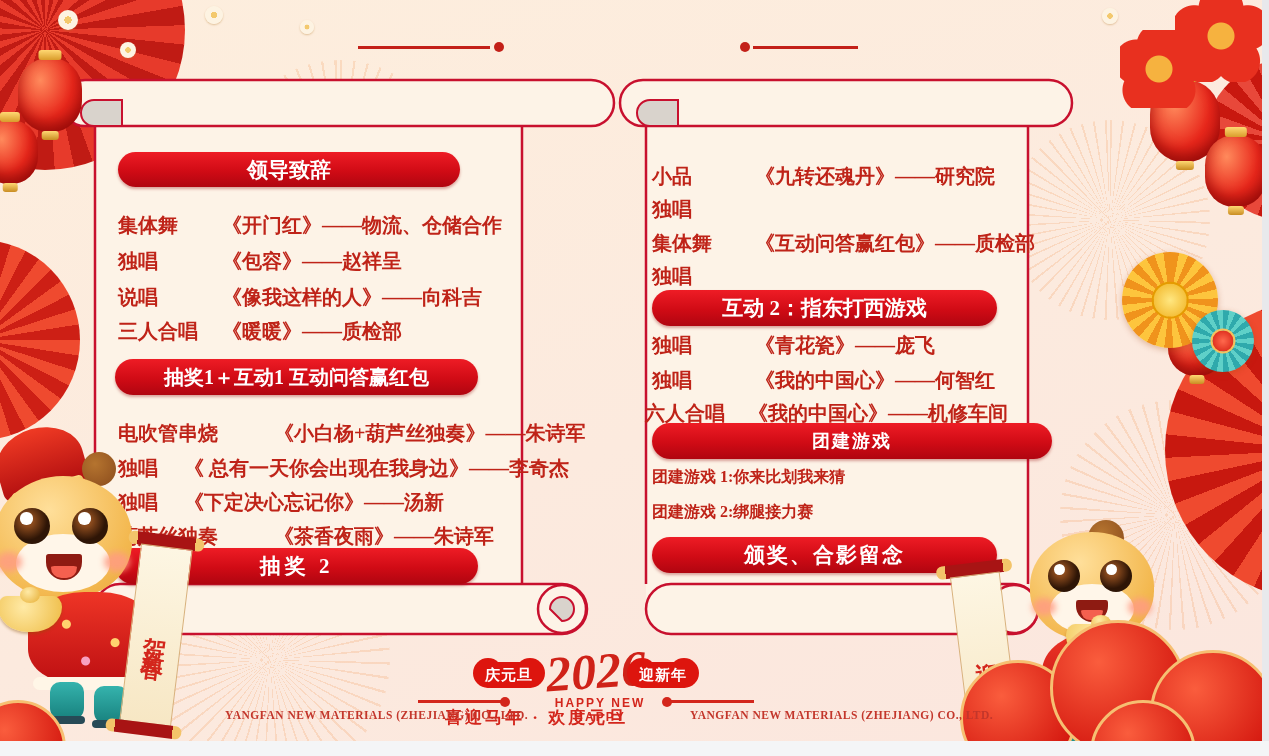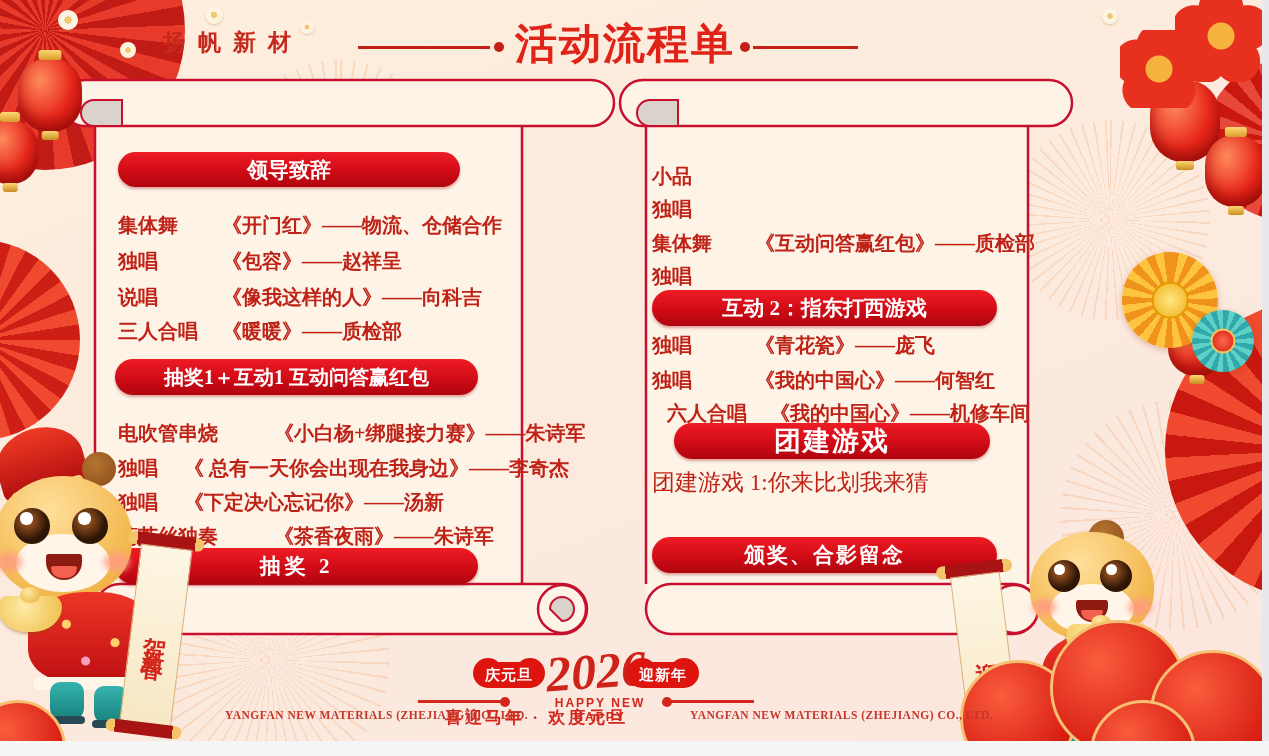--- a/index.html
+++ b/index.html
@@ -27,21 +27,21 @@
     background:linear-gradient(180deg,#ee1c25 0%,#d00b15 55%,#b00510 100%);
     border-radius:20px;color:#fff;font-weight:bold;white-space:nowrap;
     box-shadow:0 2px 3px rgba(150,10,10,.35);}
   
   .row{position:absolute;display:flex;z-index:5;font-weight:bold;font-size:20px;color:#bf2318;white-space:nowrap;}
   .row .rt{flex:none;}
   .lcol .rt{width:104px;}
   .l2col .rt{min-width:60px;margin-right:6px;}
   .l2col .rt.wide{min-width:150px;}
   .rcol .rt{width:103px;}
-  .game{position:absolute;z-index:5;font-weight:normal;font-size:23px;color:#bf2318;white-space:nowrap;}
+  .game{position:absolute;z-index:5;font-weight:bold;font-size:16px;color:#bf2318;white-space:nowrap;}
 
   
   .badge{position:absolute;z-index:12;width:62px;height:26px;border-radius:13px;background:#dd150e;
     display:flex;align-items:center;justify-content:center;}
   .badge::before,.badge::after{content:"";position:absolute;width:30px;height:30px;border-radius:50%;background:#dd150e;top:-4px;}
   .badge::before{left:-5px;}
   .badge::after{right:-5px;}
   .badge span{position:relative;z-index:2;color:#fff;font-weight:bold;font-size:15px;letter-spacing:1px;}
   .year{position:absolute;left:546px;top:642px;z-index:12;font-style:italic;font-weight:bold;font-size:50px;color:#cf2218;transform:rotate(-4deg);}
   .happy{position:absolute;left:535px;top:696px;width:130px;text-align:center;z-index:12;
@@ -130,24 +130,22 @@
 </head>
 <body>
 
 <div class="stage">
 
   <div class="fw" style="left:230px;top:60px;width:220px;height:220px;"></div>
   <div class="fw" style="left:150px;top:540px;width:240px;height:240px;"></div>
   <div class="fw" style="left:1010px;top:120px;width:200px;height:200px;"></div>
   <div class="fw" style="left:1060px;top:400px;width:230px;height:230px;"></div>
 
-  <div class="brand">扬帆新材</div>
   <div class="tline" style="left:358px;width:132px;"></div>
   <div class="tdot" style="left:494px;top:42px;"></div>
-  <div class="title">活动流程单</div>
   <div class="tdot" style="left:740px;top:42px;"></div>
   <div class="tline" style="left:753px;width:105px;"></div>
 
   <svg class="scroll-frame" style="left:56px;top:74px;" width="566" height="580" viewBox="0 0 566 580">
     <rect x="39" y="30" width="428" height="500" fill="#fdf3e7"></rect>
     <rect x="6" y="6" width="552" height="46" rx="23" fill="#fdf3e7" stroke="#c8102e" stroke-width="2.5"></rect>
     <path d="M66 52 L38 52 A13 13 0 0 1 38 26 L66 26 Z" fill="#d9d3cc" stroke="#c8102e" stroke-width="2"></path>
     <rect x="39" y="510" width="492" height="50" rx="25" fill="#fdf3e7" stroke="#c8102e" stroke-width="2.5"></rect>
     <circle cx="506" cy="535" r="24" fill="#fdf3e7" stroke="#c8102e" stroke-width="2.5"></circle>
     <path d="M506 535 m-12 0 a12 12 0 1 1 12 12 Z" fill="#d9d3cc" stroke="#c8102e" stroke-width="2"></path>
@@ -181,39 +179,40 @@
   </div>
   <div class="row lcol" style="left:118px;top:284px;">
     <span class="rt">说唱</span>
     <span class="rp">《像我这样的人》——向科吉</span>
   </div>
 
   <div class="banner" style="left:115px;top:359px;width:363px;height:36px;font-size:20px;">抽奖1＋互动1 互动问答赢红包</div>
 
   <div class="row l2col" style="left:118px;top:420px;">
     <span class="rt wide">电吹管串烧</span>
-    <span class="rp">《小白杨+绑腿接力赛》——朱诗军</span>
+    <span class="rp">《小白杨+葫芦丝独奏》——朱诗军</span>
   </div>
   <div class="row l2col" style="left:118px;top:455px;">
     <span class="rt">独唱</span>
     <span class="rp">《 总有一天你会出现在我身边》——李奇杰</span>
   </div>
   <div class="row l2col" style="left:118px;top:489px;">
     <span class="rt">独唱</span>
     <span class="rp">《下定决心忘记你》——汤新</span>
   </div>
   <div class="row l2col" style="left:118px;top:523px;">
     <span class="rt wide">葫芦丝独奏</span>
     <span class="rp">《茶香夜雨》——朱诗军</span>
   </div>
 
   <div class="banner" style="left:115px;top:548px;width:363px;height:36px;font-size:21px;letter-spacing:4px;">抽奖 2</div>
 
   <div class="row rcol" style="left:652px;top:163px;">
     <span class="rt">小品</span>
+    <span class="rp">《九转还魂丹》——研究院</span>
   </div>
   <div class="row rcol" style="left:652px;top:196px;">
     <span class="rt">独唱</span>
   </div>
   <div class="row rcol" style="left:652px;top:230px;">
     <span class="rt">集体舞</span>
     <span class="rp">《互动问答赢红包》——质检部</span>
   </div>
   <div class="row rcol" style="left:652px;top:263px;">
     <span class="rt">独唱</span>
@@ -222,28 +221,29 @@
   <div class="banner" style="left:652px;top:290px;width:345px;height:36px;font-size:21px;">互动 2：指东打西游戏</div>
 
   <div class="row rcol" style="left:652px;top:332px;">
     <span class="rt">独唱</span>
     <span class="rp">《青花瓷》——庞飞</span>
   </div>
   <div class="row rcol" style="left:652px;top:367px;">
     <span class="rt">独唱</span>
     <span class="rp">《我的中国心》——何智红</span>
   </div>
-  <div class="row rcol" style="left:667px;top:400px;">
+  <div class="row rcol" style="left:645px;top:400px;">
     <span class="rt">六人合唱</span>
     <span class="rp">《我的中国心》——机修车间</span>
   </div>
 
-  <div class="banner" style="left:674px;top:423px;width:316px;height:36px;font-size:27px;letter-spacing:2px;">团建游戏</div>
+  <div class="banner" style="left:652px;top:423px;width:400px;height:36px;font-size:18px;letter-spacing:2px;">团建游戏</div>
 
   <div class="game" style="left:652px;top:467px;">团建游戏 1:你来比划我来猜</div>
+  <div class="game" style="left:652px;top:502px;">团建游戏 2:绑腿接力赛</div>
 
   <div class="banner" style="left:652px;top:537px;width:345px;height:36px;font-size:21px;letter-spacing:2px;">颁奖、合影留念</div>
 
   <div class="badge" style="left:478px;top:662px;">
     <span>庆元旦</span>
   </div>
   <div class="year">2026</div>
   <div class="badge" style="left:632px;top:662px;">
     <span>迎新年</span>
   </div>

